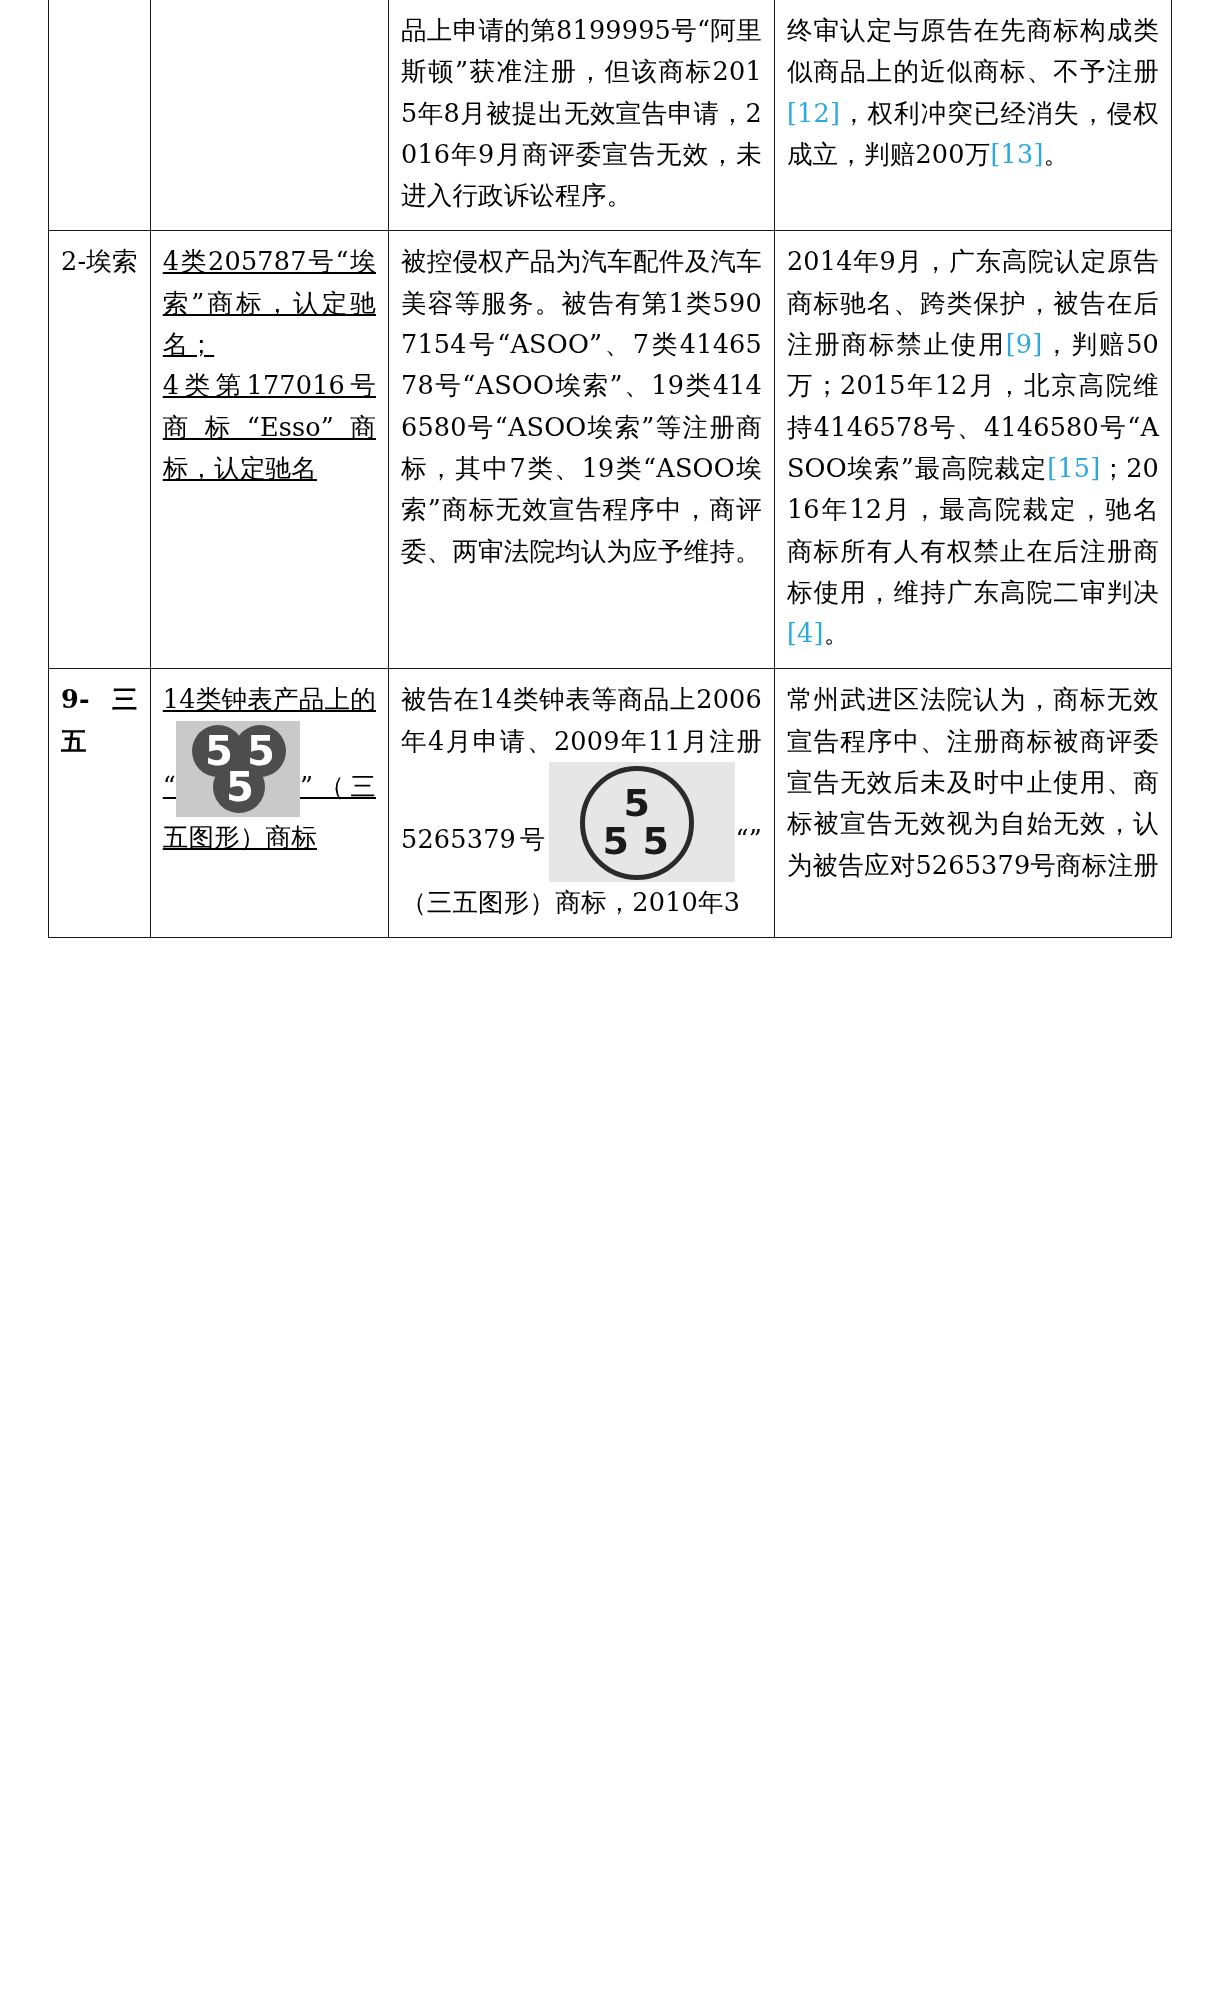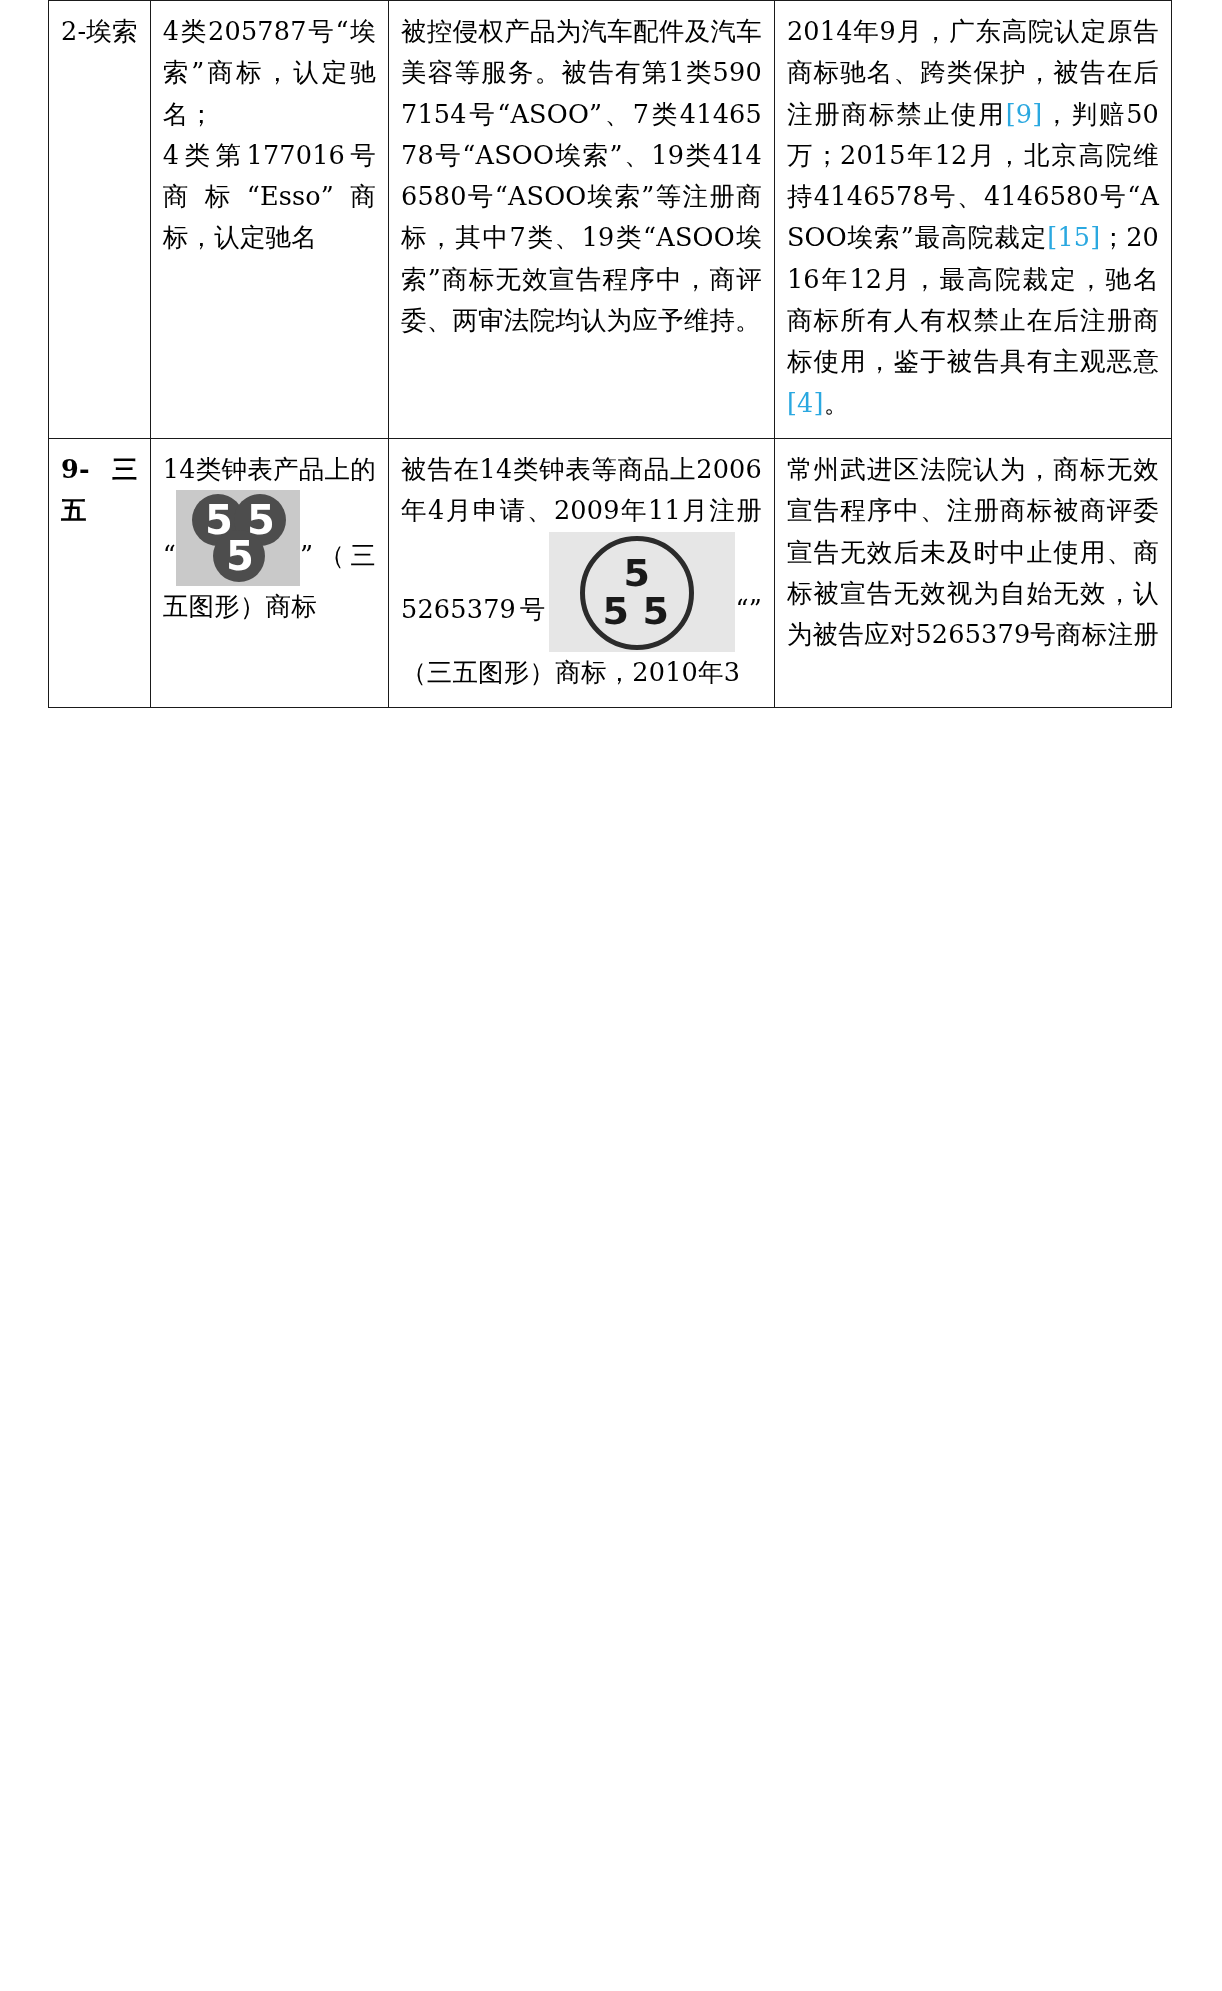--- a/index.html
+++ b/index.html
@@ -33,21 +33,21 @@
     vertical-align: top;
     padding: 10px 12px 14px 12px;
     font-size: 25.5px;
     line-height: 1.62;
     letter-spacing: 0.2px;
     text-align: justify;
     text-justify: inter-ideograph;
     word-break: break-all;
   }
   td.c1 { width: 66px;  padding-left: 10px; padding-right: 10px; }
-  td.c2 { width: 188px; }
+  td.c2 { width: 188px; text-decoration: underline; }
   td.c3 { width: 320px; }
   td.c4 { width: 330px; }
 
   
   tr.continued td { border-top: none; }
 
   .ref {
     color: #2aa8e0;
   }
   .logo-355-a {
@@ -107,28 +107,36 @@
   .logo-355-b .t2 { left: 53px; top: 60px; }
   .logo-355-b .t3 { left: 93px; top: 60px; }
 </style>
 </head>
 <body>
 
 <div class="page">
   <table class="doc-table">
 
     <tbody>
+        <tr class="continued">
+      <td class="c1"></td>
+      <td class="c2"></td>
+      <td class="c3">品上申请的第8199995号“阿里斯顿”获准注册，但该商标2015年8月被提出无效宣告申请，2016年9月商评委宣告无效，未进入行政诉讼程序。</td>
+      <td class="c4">
+        <span>终审认定与原告在先商标构成类似商品上的近似商标、不予注册</span><span class="ref">[12]</span><span>，权利冲突已经消失，侵权成立，判赔200万</span><span class="ref">[13]</span><span>。</span>
+      </td>
+    </tr>
 
     <tr>
       <td class="c1">2-埃索</td>
       <td class="c2" style="white-space: pre-line;">4类205787号“埃索”商标，认定驰名；
 4类第177016号商标“Esso”商标，认定驰名</td>
       <td class="c3">被控侵权产品为汽车配件及汽车美容等服务。被告有第1类5907154号“ASOO”、7类4146578号“ASOO埃索”、19类4146580号“ASOO埃索”等注册商标，其中7类、19类“ASOO埃索”商标无效宣告程序中，商评委、两审法院均认为应予维持。</td>
       <td class="c4">
-        <span>2014年9月，广东高院认定原告商标驰名、跨类保护，被告在后注册商标禁止使用</span><span class="ref">[9]</span><span>，判赔50万；2015年12月，北京高院维持4146578号、4146580号“ASOO埃索”最高院裁定</span><span class="ref">[15]</span><span>；2016年12月，最高院裁定，驰名商标所有人有权禁止在后注册商标使用，鉴于被告具有主观恶意</span><span class="ref">[4]</span><span>。</span>
+        <span>2014年9月，广东高院认定原告商标驰名、跨类保护，被告在后注册商标禁止使用</span><span class="ref">[9]</span><span>，判赔50万；2015年12月，北京高院维持4146578号、4146580号“ASOO埃索”最高院裁定</span><span class="ref">[15]</span><span>；2016年12月，最高院裁定，驰名商标所有人有权禁止在后注册商标使用，维持广东高院二审判决</span><span class="ref">[4]</span><span>。</span>
       </td>
     </tr>
 
     <tr>
       <td class="c1" style="white-space: pre-line; font-weight: bold;">9-三五</td>
       <td class="c2">
         <span>14类钟表产品上的“</span><span class="logo-355-a"><span class="d d1"></span><span class="d d2"></span><span class="d d3"></span><span class="t t1">5</span><span class="t t2">5</span><span class="t t3">5</span></span><span>”（三五图形）商标</span>
       </td>
       <td class="c3">
         <span>被告在14类钟表等商品上2006年4月申请、2009年11月注册5265379号</span><span class="logo-355-b"><span class="ring"></span><span class="t t1">5</span><span class="t t2">5</span><span class="t t3">5</span></span><span>“</span><span>”（三五图形）商标，2010年3</span>

